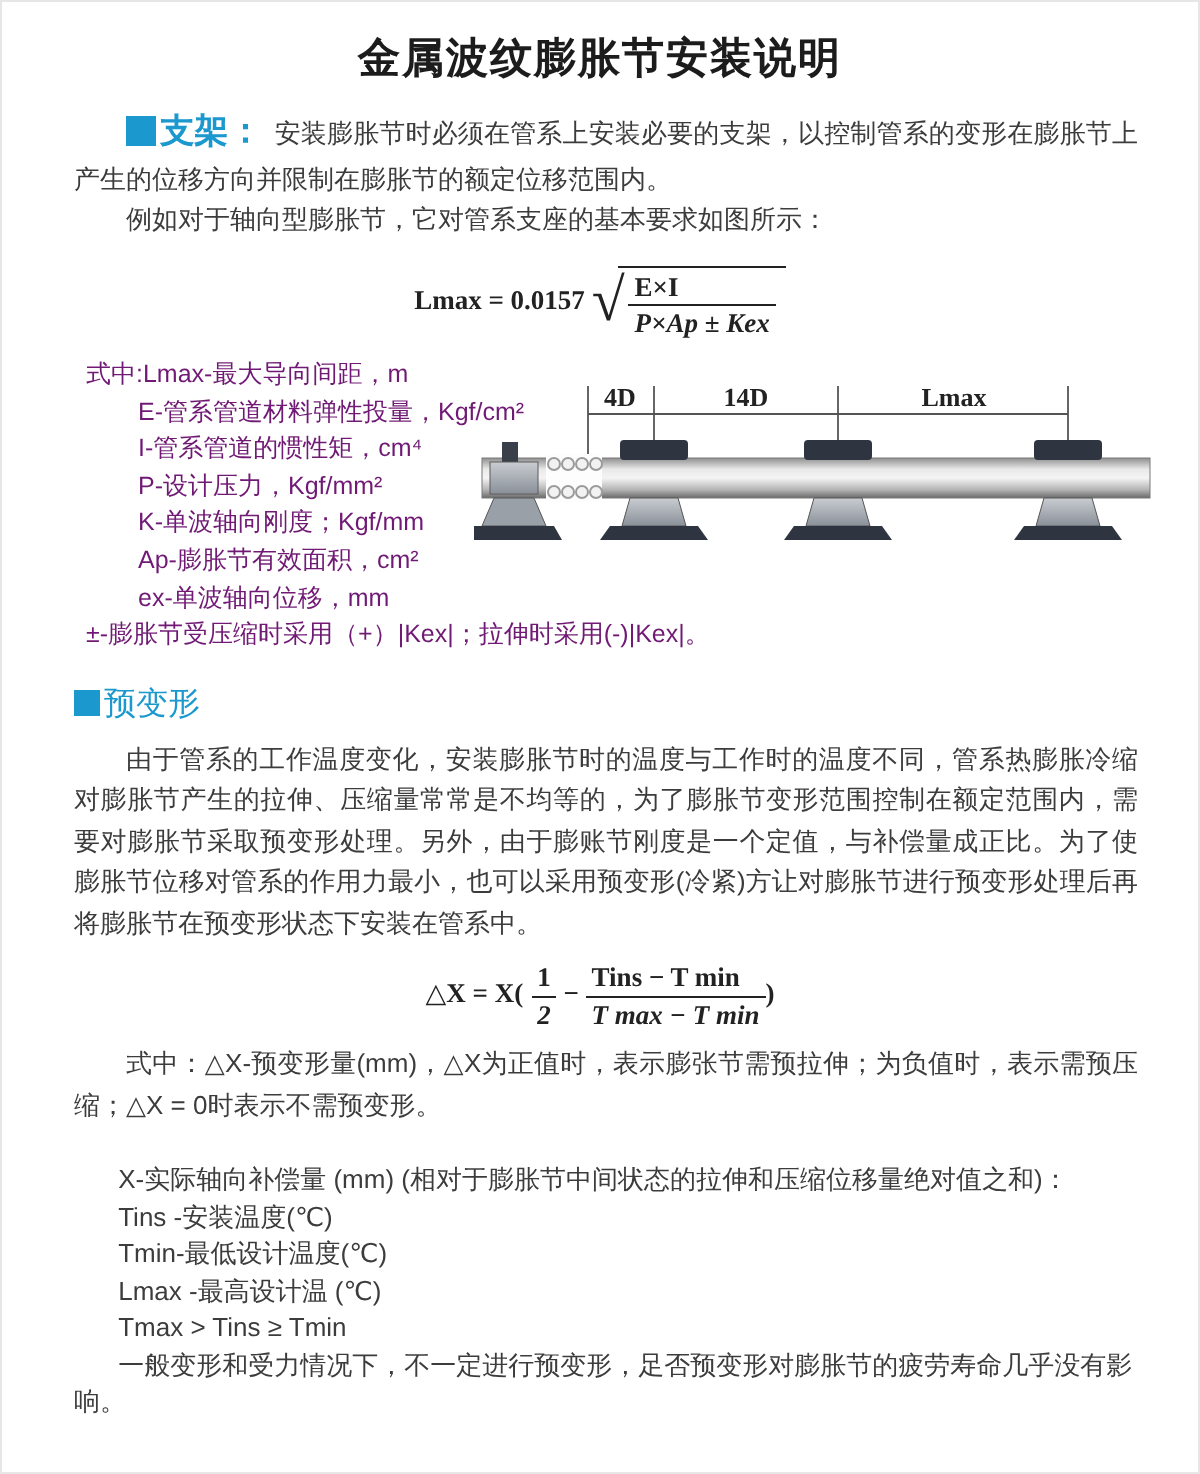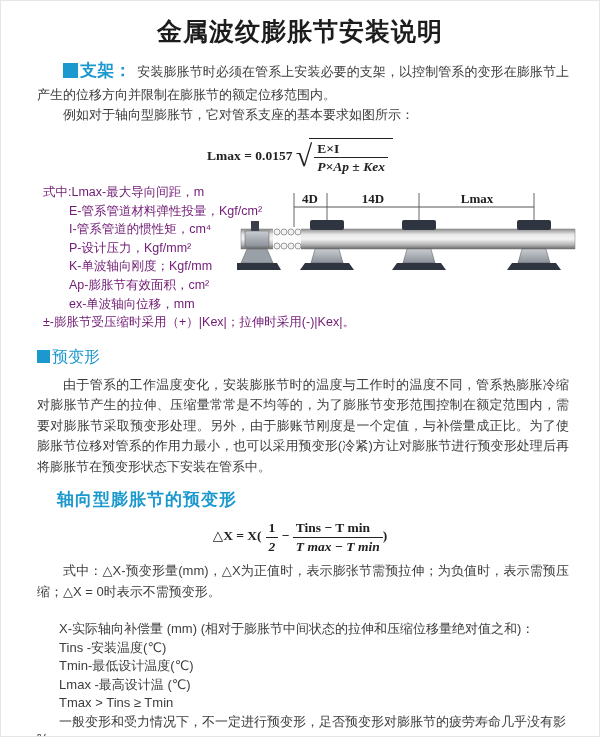--- a/index.html
+++ b/index.html
@@ -2,21 +2,21 @@
 <html><head>
 <meta charset="utf-8">
 <style>
   html,body{margin:0;padding:0;background:#fff;}
   .page{
     position:relative;width:600px;height:737px;box-sizing:border-box;
     background:#fff;border:1px solid #e6e6e6;overflow:hidden;
     font-family:"Liberation Sans","DejaVu Sans",sans-serif;color:#3c3c3c;
   }
   .title{
-    margin:14px 0 4px;text-align:center;font-size:25px;font-weight:bold;
+    margin:14px 0 4px;text-align:center;font-size:21px;font-weight:bold;
     color:#1c1c1c;letter-spacing:1px;
   }
   .body{font-size:13px;line-height:1.58;margin:0 30px 0 36px;color:#3c3c3c;}
   .just{text-align:justify;}
   .ind2{text-indent:2em;}
   .first-para{margin-top:10px;}
   .sq{
     display:inline-block;width:15px;height:15px;background:#1b98ce;
     vertical-align:-2px;margin-right:2px;
   }
@@ -141,21 +141,20 @@
         <path d="M285 62 L309 62 L313 76 L281 76 Z" fill="url(#sg)" stroke="#555" stroke-width="0.5"></path>
         <path d="M275 76 L319 76 L324 83 L270 83 Z" fill="#2f3540"></path>
       </g>
     </svg>
   </div>
 
   <h2 class="sec-head"><span class="sq2"></span><span>预变形</span></h2>
 
   <p class="body just ind2">由于管系的工作温度变化，安装膨胀节时的温度与工作时的温度不同，管系热膨胀冷缩对膨胀节产生的拉伸、压缩量常常是不均等的，为了膨胀节变形范围控制在额定范围内，需要对膨胀节采取预变形处理。另外，由于膨账节刚度是一个定值，与补偿量成正比。为了使膨胀节位移对管系的作用力最小，也可以采用预变形(冷紧)方让对膨胀节进行预变形处理后再将膨胀节在预变形状态下安装在管系中。</p>
 
-  <h3 class="sub-head">轴向型膨胀节的预变形</h3>
 
   <div class="formula f2">
     <span>△X = X(</span><span class="paren"> </span><span class="fraction"><span class="num">1</span><span class="den">2</span></span>
     <span>−</span>
     <span class="fraction"><span class="num">Tins − T min</span><span class="den">T max − T min</span></span><span>)</span>
   </div>
 
   <p class="body just ind2">式中：△X-预变形量(mm)，△X为正值时，表示膨张节需预拉伸；为负值时，表示需预压缩；△X = 0时表示不需预变形。</p>
 
   <p class="axline gap6">X-实际轴向补偿量 (mm) (相对于膨胀节中间状态的拉伸和压缩位移量绝对值之和)：</p>

